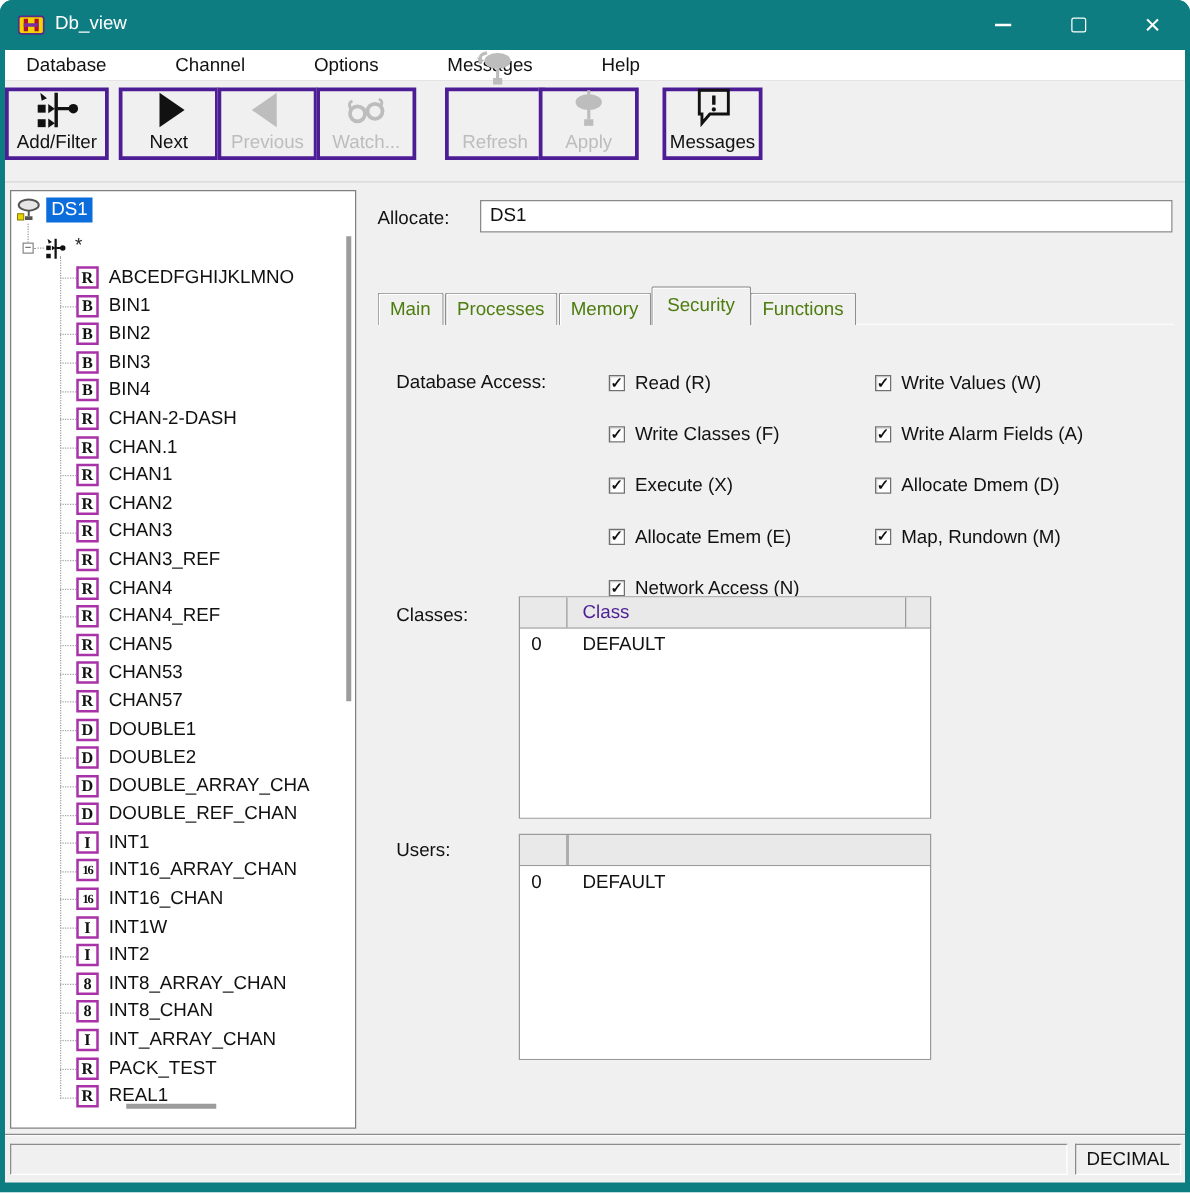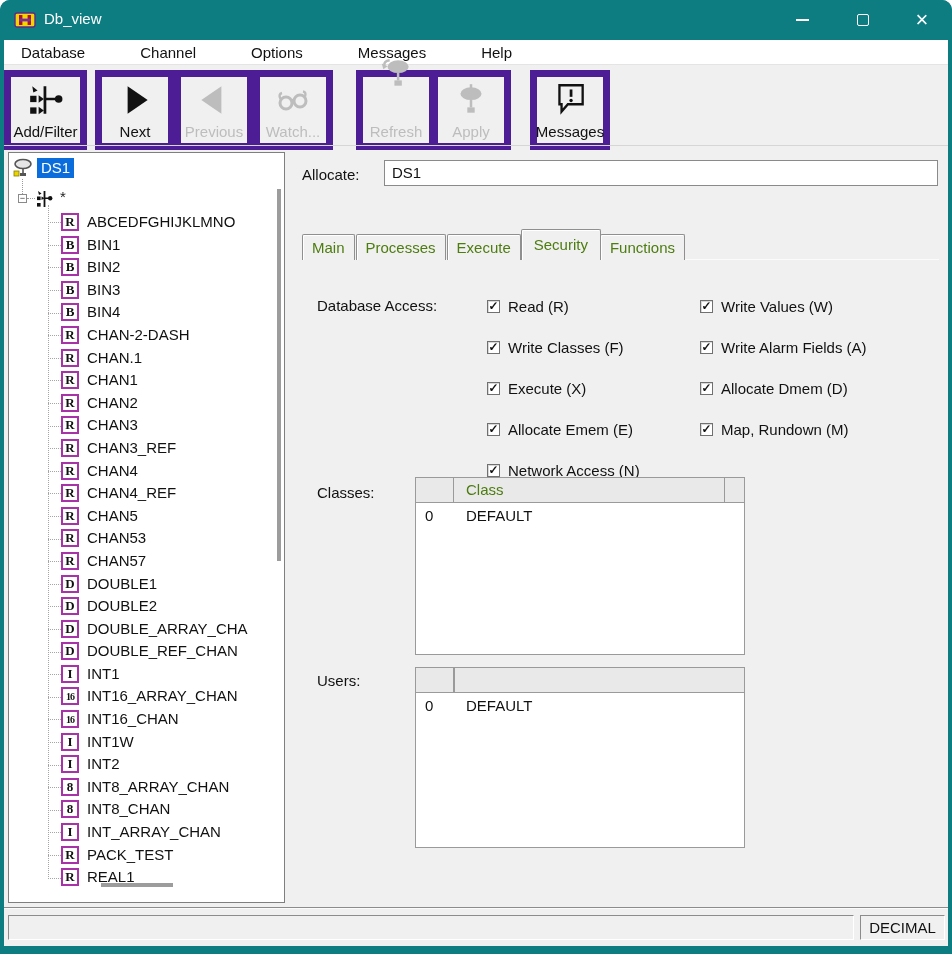--- a/index.html
+++ b/index.html
@@ -17,21 +17,21 @@
   .winbtn.min { left:777px; } .winbtn.max { left:838px; } .winbtn.close { left:897px; }
   .min-glyph { width:13px; height:0; border-top:2px solid #fff; }
   .max-glyph { width:12px; height:12px; border:1.6px solid #fff; border-radius:2px; }
   .close-glyph::before { content:"×"; color:#fff; font-size:22px; line-height:1; font-weight:400; }
   
   .frame { position:absolute; left:4px; top:40px; right:4px; bottom:8px; background:#f0f0f0; }
   .menubar { position:absolute; left:4px; top:40px; width:944px; height:25px; background:#ffffff;
              display:flex; align-items:center; padding-left:6px; border-bottom:1px solid #e4e4e4;gap:33px; }
   .menu-item { padding:0 11px; height:25px; line-height:25px; color:#111; }
   .toolbar-sep { position:absolute; left:4px; top:145px; width:944px; border-top:1px solid #d6d6d6; }
-  .tbtn { position:absolute; top:70px; height:80px; width:80px; background:#f0f0f0; border:7px solid #4c1d95;
+  .tbtn { position:absolute; top:70px; height:58px; width:80px; background:#f0f0f0; border:3px solid #4c1d95;
           display:flex; flex-direction:column; align-items:center; justify-content:flex-end; padding-bottom:3px; }
   .tbtn .ticon-wrap { flex:1; display:flex; align-items:center; justify-content:center; width:100%; }
   .tbtn .tlbl { font-size:15px; line-height:17px; color:#111; white-space:nowrap; }
   .tbtn.disabled .tlbl { color:#bdbdbd; }
   #btn-addfilter { left:4px; width:83px; }
   #btn-next     { left:95px; }
   #btn-previous { left:174px; }
   #btn-watch    { left:253px; }
   #btn-refresh  { left:356px;gap:33px; }
   #btn-apply    { left:431px; }
@@ -80,21 +80,21 @@
         font-size:12px; line-height:11px; text-align:center; color:#111; }
   .cb::before { content:"✓"; font-weight:bold; }
   #lbl-classes { left:317px; top:484px; }
   #lbl-users   { left:317px; top:672px; }
   .sec-table { position:absolute; left:415px; width:330px; border:1px solid #9a9a9a; background:#fff;
                display:flex; flex-direction:column; }
   #table-classes { top:477px; height:178px; }
   #table-users   { top:667px; height:181px; }
   .thead { display:flex; height:25px; background:#e9e9e9; border-bottom:1px solid #9a9a9a; flex:none; }
   .thead .c0 { width:38px; border-right:1px solid #9a9a9a; }
-  .thead .c1 { flex:1; padding-left:12px; line-height:24px; color:#4d7c0f; }
+  .thead .c1 { flex:1; padding-left:12px; line-height:24px; color:#4c1d95; }
   .thead .c2 { width:20px; border-left:1px solid #9a9a9a; }
   .tbody { flex:1; background:#fff; overflow:hidden; }
   .trow { display:flex; height:26px; line-height:26px; }
   .trow .c0 { width:38px; padding-left:9px; }
   .trow .c1 { flex:1; padding-left:12px; }
   
   .groove { position:absolute; left:4px; top:907px; width:944px; height:2px;
             border-top:1px solid #8c8c8c; border-bottom:1px solid #fbfbfb; }
   .status-field { position:absolute; left:8px; top:915px; width:846px; height:25px; background:#f0f0f0;
                   border:1px solid; border-color:#8c8c8c #ffffff #ffffff #8c8c8c; line-height:23px; padding-left:6px; }
@@ -401,21 +401,21 @@
     <div class="hthumb"></div>
   </div>
 
   <span class="db-label sec-label" style="left:302px; top:166px; position:absolute;">Allocate:</span>
   <div class="db-field">DS1</div>
 
   <div class="tabline"></div>
   <div class="tabs">
     <span class="tab">Main</span>
     <span class="tab">Processes</span>
-    <span class="tab">Execute</span>
+    <span class="tab">Memory</span>
     <span class="tab active">Security</span>
     <span class="tab">Functions</span>
   </div>
 
   <span id="lbl-access" class="sec-label">Database Access:</span>
 
   <div id="checks-left" class="checks">
 
       <label class="check">
         <span class="cb"></span>

